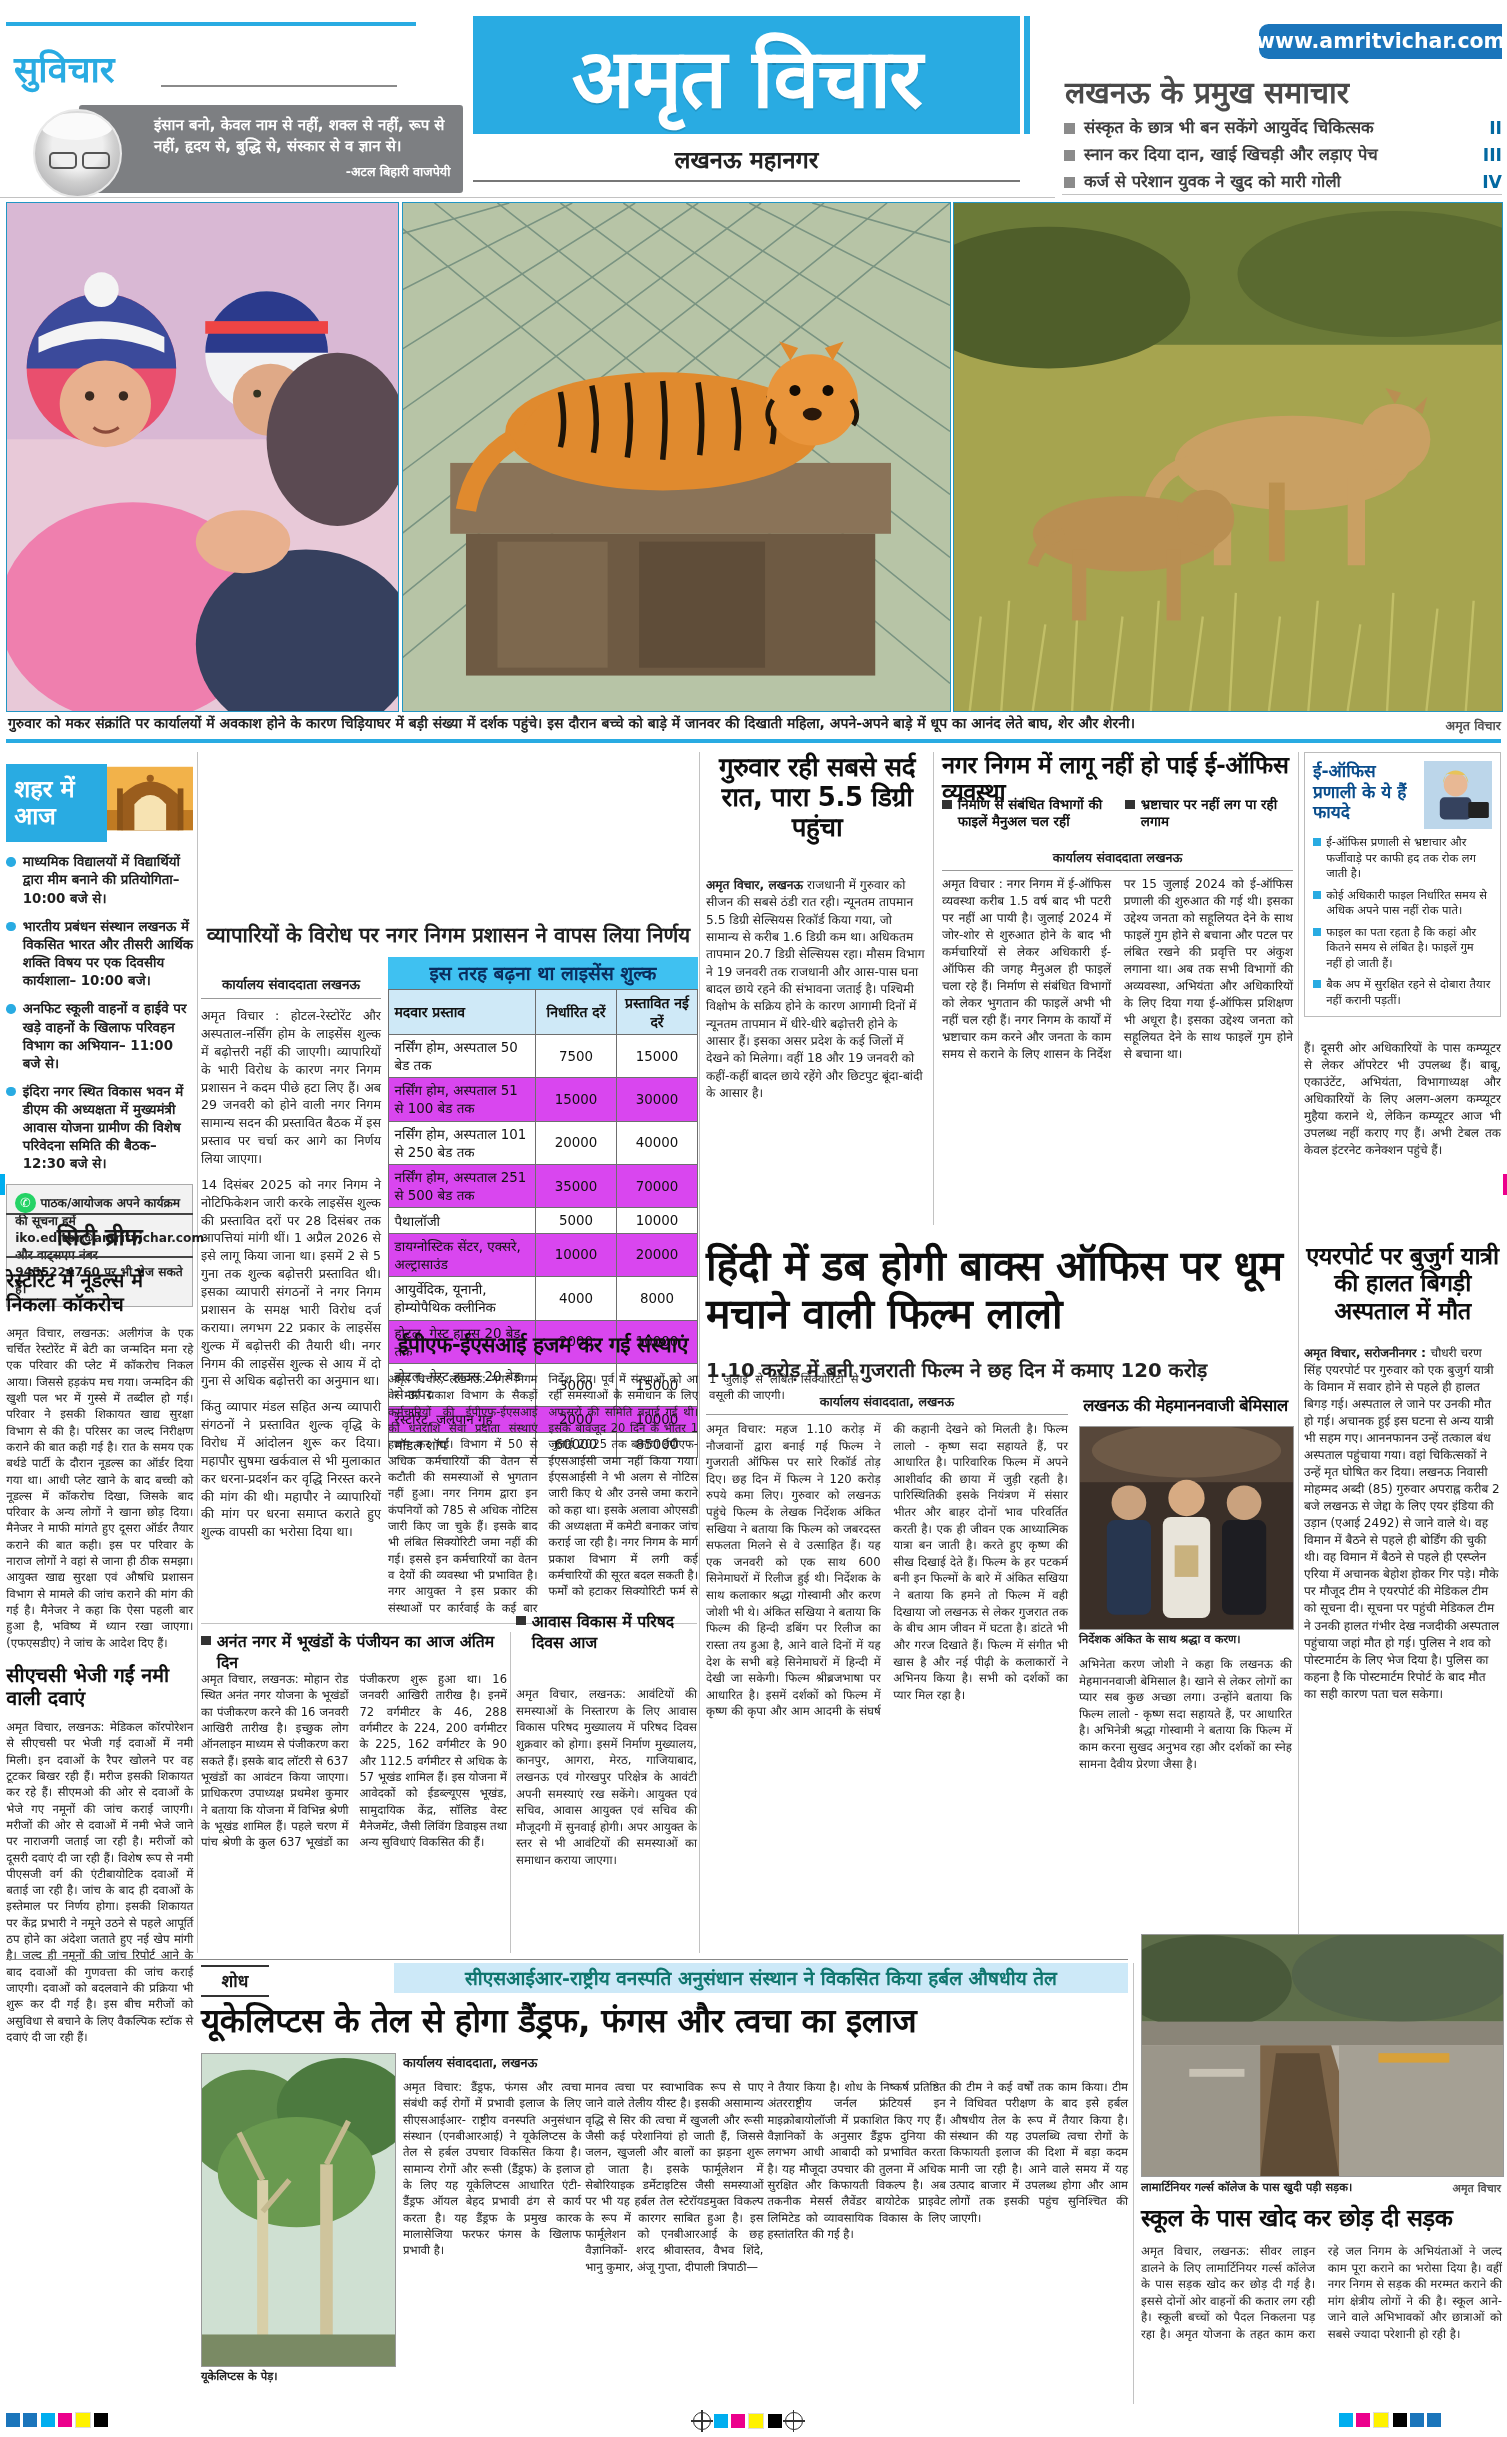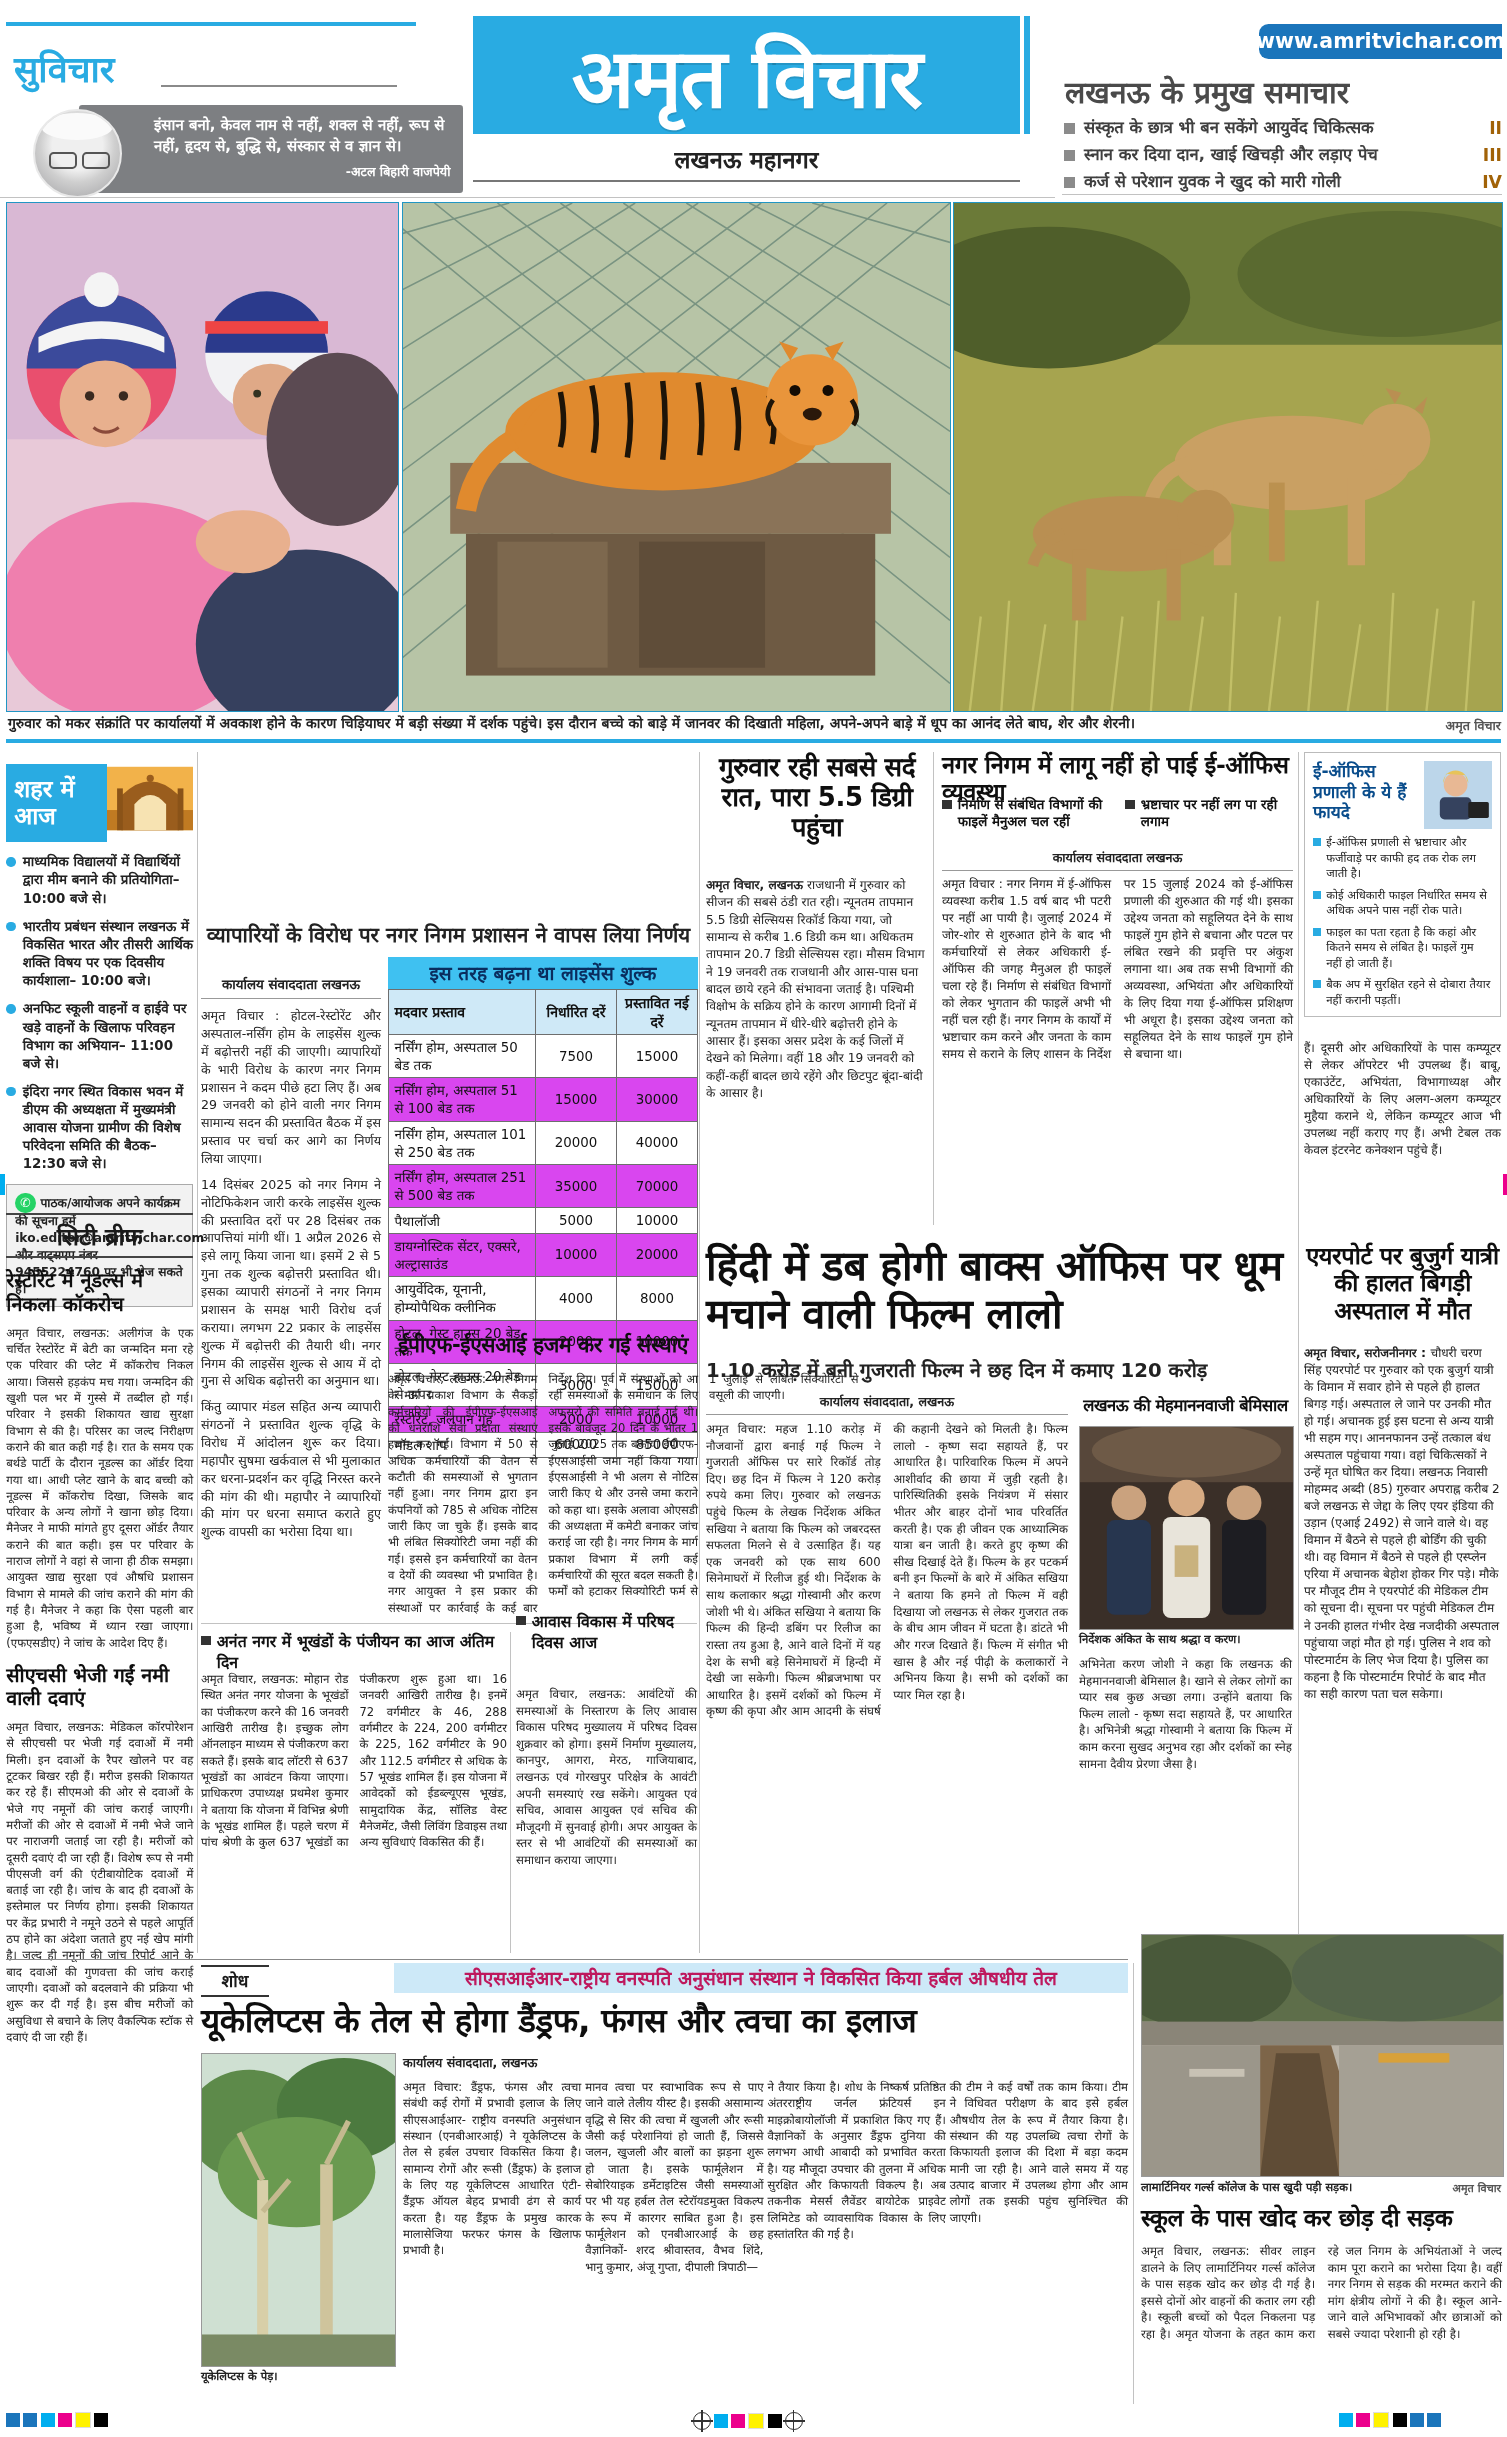--- a/index.html
+++ b/index.html
@@ -26,21 +26,21 @@
   .avatar .glass2{left:47px}
   .avatar .hair{position:absolute;left:6.3px;top:1.6px;width:72px;height:27px;border-radius:50%;background:#fafafa}
   .mast{background:#29abe2;display:flex;align-items:center;justify-content:center}
   .mast-t{color:#fff;font-size:82px;font-weight:bold;letter-spacing:-1.6px;text-shadow:0 2.4px 0 rgba(0,0,0,.12)}
   .edition{font-size:23.6px;font-weight:bold;color:#222;text-align:center}
   .sitepill{background:#1b75bb;color:#fff;font-size:20.5px;font-weight:bold;border-radius:9.5px 0 0 9.5px;
             display:flex;align-items:center;justify-content:center}
   .tn-title{font-size:30px;font-weight:bold;color:#4a4a4a}
   .tn-item{display:flex;align-items:flex-start;font-size:16.5px;font-weight:bold;color:#3f3f3f;line-height:1.25}
   .tn-sq{width:11px;height:11px;background:#8b8b8b;margin:4.7px 9.5px 0 1.6px;flex:none}
-  .tn-pg{margin-left:auto;font-size:17.3px;font-weight:bold;color:#a16207;padding-left:7.9px}
+  .tn-pg{margin-left:auto;font-size:17.3px;font-weight:bold;color:#0369a1;padding-left:7.9px}
   .dateline{font-size:19px;font-weight:bold;color:#222}
   .icn{width:33px;height:33px;border-radius:7px;display:inline-flex;align-items:center;justify-content:center;
        font-weight:bold;color:#fff;font-size:20.5px;margin-left:7px;vertical-align:middle}
   .yt{background:#e62117}
   .yt .tri{width:0;height:0;border-left:11px solid #fff;border-top:7px solid transparent;border-bottom:7px solid transparent}
   .fb{background:#3a63b8}
   .xx{background:#0f0f0f}
   .gg{background:#fff;border:0.8px solid #d5d5d5;color:#4285F4}
   
   .photo{position:absolute;overflow:hidden;background:#ddd}
@@ -66,21 +66,21 @@
   .tbl-title{background:#3fc1f1;color:#0a2d5e;font-size:19px;font-weight:bold;
              display:flex;align-items:center;justify-content:center}
   
   .ben-box{border:0.8px solid #bbb;padding:7.9px}
   .ben-t{color:#0a4d8c;font-size:17.3px;font-weight:bold;line-height:1.2}
   .ben-i{display:flex;font-size:11.4px;line-height:1.35;margin-top:6.3px;color:#222}
   .ben-sq{width:7.9px;height:7.9px;background:#29abe2;margin:3.2px 5.5px 0 0;flex:none}
   .bullet-sub{display:flex;font-size:13.4px;font-weight:bold;line-height:1.3;color:#111}
   .bullet-sub .sq{width:9.5px;height:9.5px;background:#333;margin:3.9px 6.3px 0 0;flex:none}
   .kicker{border-top:2.4px solid #333;border-bottom:2.4px solid #333;font-size:17.3px;font-weight:bold;text-align:center;padding:2.4px 0}
-  .bluebar{background:#cde9f8;color:#be185d;font-size:19px;font-weight:bold;
+  .bluebar{background:#cde9f8;color:#0f766e;font-size:19px;font-weight:bold;
            display:flex;align-items:center;justify-content:center}
   .cmyk{display:flex;gap:3.2px;align-items:center}
   .cmyk i{width:14px;height:14px;display:block}
   .reg{width:15.8px;height:15.8px;border:1.6px solid #333;border-radius:50%;position:relative}
   .reg:before,.reg:after{content:"";position:absolute;background:#333}
   .reg:before{left:50%;top:-3.2px;width:1.6px;height:22px;margin-left:-0.8px}
   .reg:after{top:50%;left:-3.2px;height:1.6px;width:22px;margin-top:-0.8px}
 </style>
 </head>
 <body>

